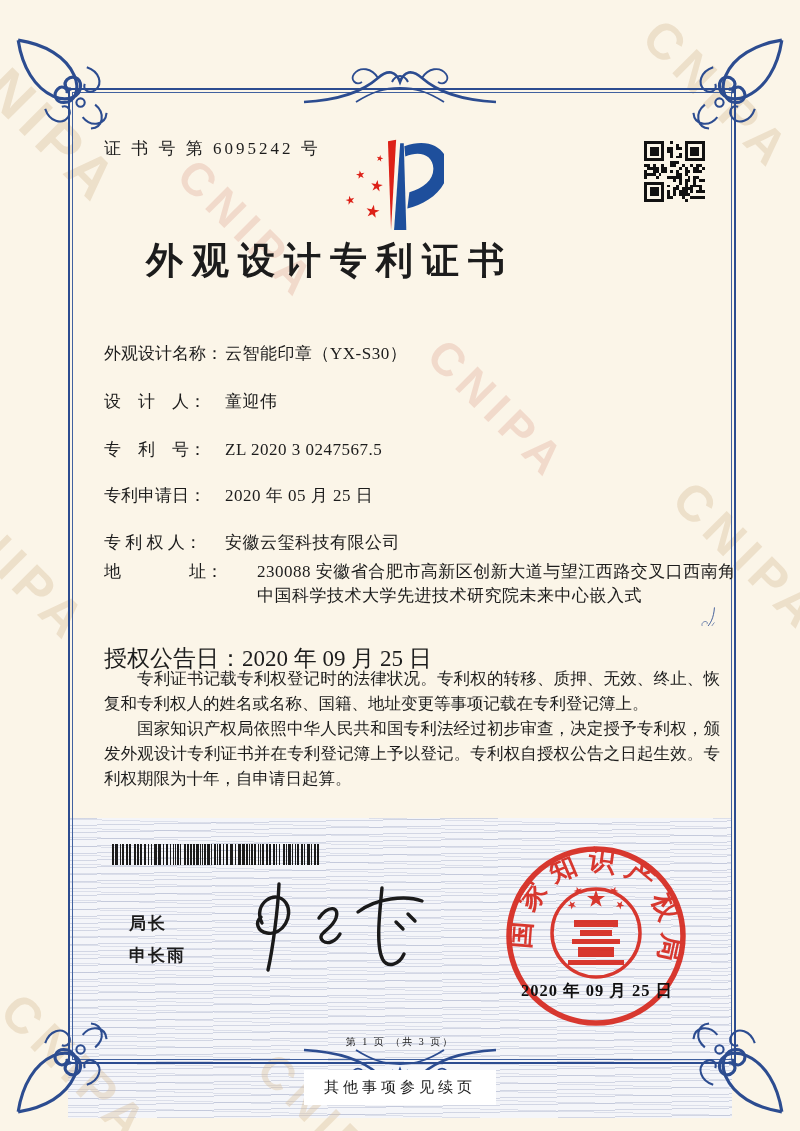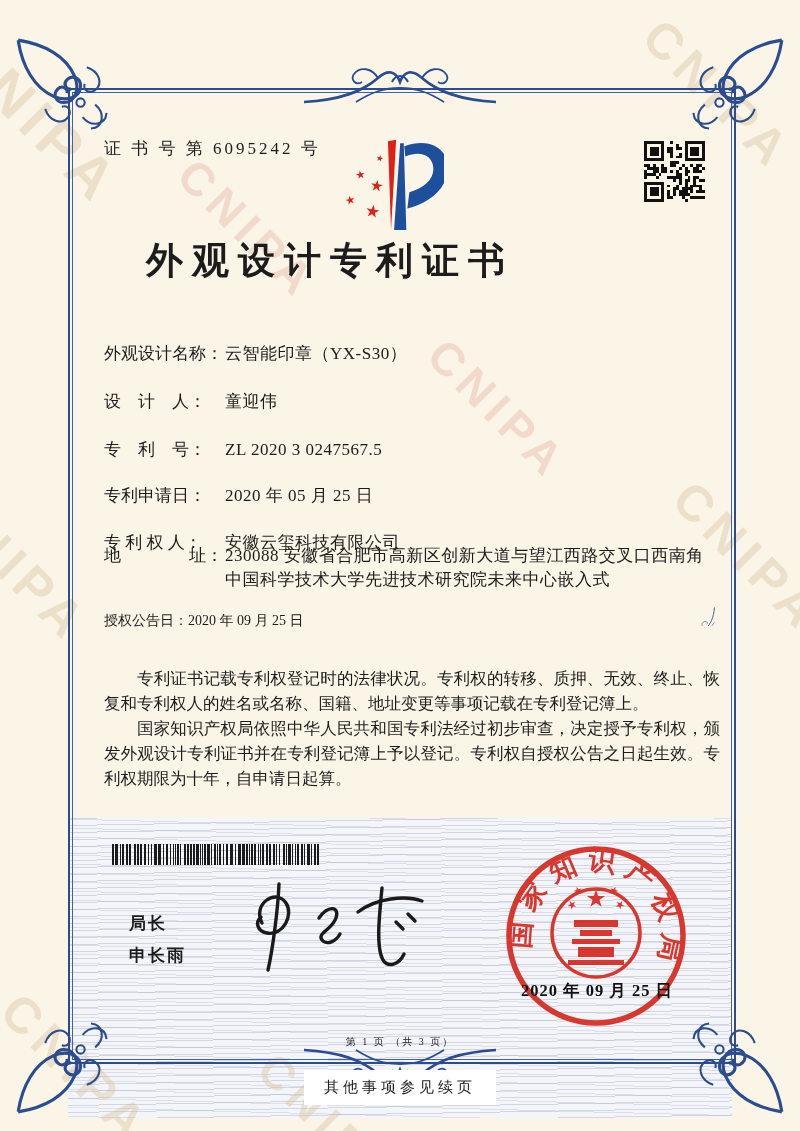--- a/index.html
+++ b/index.html
@@ -26,21 +26,21 @@
   #cert-no{left:104px;top:137px;font-size:17px;letter-spacing:3px;z-index:4;}
   #logo{left:336px;top:132px;width:108px;height:104px;z-index:4;}
   #qr{left:644px;top:141px;width:61px;height:61px;z-index:4;}
   #title{left:0;width:660px;top:236px;text-align:center;font-size:37px;font-weight:700;
          letter-spacing:9px;z-index:4;}
   
   .frow{position:absolute;left:104px;display:flex;font-size:17px;z-index:4;line-height:24px;}
   .f-label{width:121px;flex:0 0 121px;white-space:pre;}
   .f-value{letter-spacing:.5px;}
   .addr .f-value{width:492px;}
-  #grant-row{position:absolute;left:104px;top:612px;width:616px;font-size:14px;z-index:4;}
+  #grant-row{position:absolute;left:104px;top:643px;width:616px;font-size:23px;z-index:4;}
   #grant-no-group{position:absolute;left:324px;top:0;}
   
   #body-text{left:104px;top:666px;width:616px;font-size:16.5px;line-height:25px;
       text-align:justify;z-index:4;}
   #body-text p{margin:0;text-indent:2em;}
   
   #barcode{left:112px;top:844px;width:208px;height:21px;z-index:4;}
   .dir{left:113px;font-family:"Liberation Sans","DejaVu Sans",sans-serif;font-size:17px;
        font-weight:600;z-index:4;letter-spacing:2px;}
   #sig{left:222px;top:876px;width:215px;height:110px;z-index:4;}
@@ -276,21 +276,21 @@
   <span class="f-value">ZL 2020 3 0247567.5</span>
 </div>
 <div class="frow" style="top:484px;">
   <span class="f-label">专利申请日：</span>
   <span class="f-value">2020 年 05 月 25 日</span>
 </div>
 <div class="frow" style="top:531px;">
   <span class="f-label">专 利 权 人：</span>
   <span class="f-value">安徽云玺科技有限公司</span>
 </div>
-<div class="frow addr" style="top:544px;">
+<div class="frow addr" style="top:560px;gap:32px;">
   <span class="f-label">地　　　　址：</span>
   <span class="f-value">230088 安徽省合肥市高新区创新大道与望江西路交叉口西南角中国科学技术大学先进技术研究院未来中心嵌入式</span>
 </div>
 
 <div id="grant-row">
   <span>授权公告日：</span><span>2020 年 09 月 25 日</span>
 </div>
 
 <div class="abs" id="body-text">
   <p>专利证书记载专利权登记时的法律状况。专利权的转移、质押、无效、终止、恢复和专利权人的姓名或名称、国籍、地址变更等事项记载在专利登记簿上。</p>

